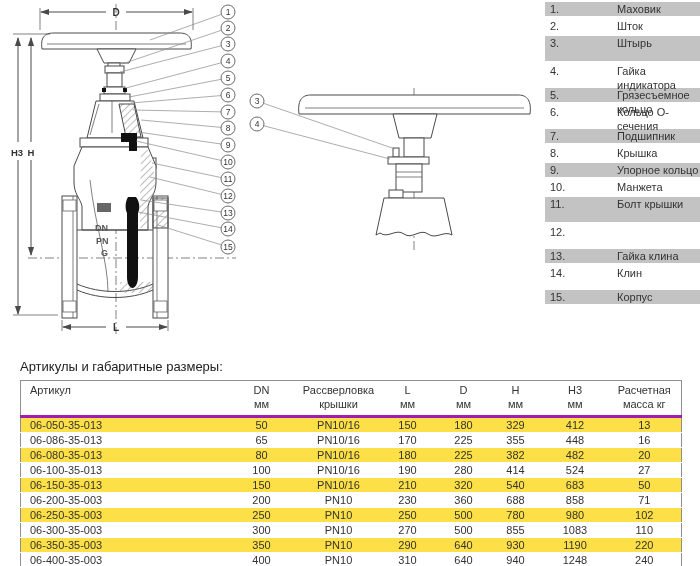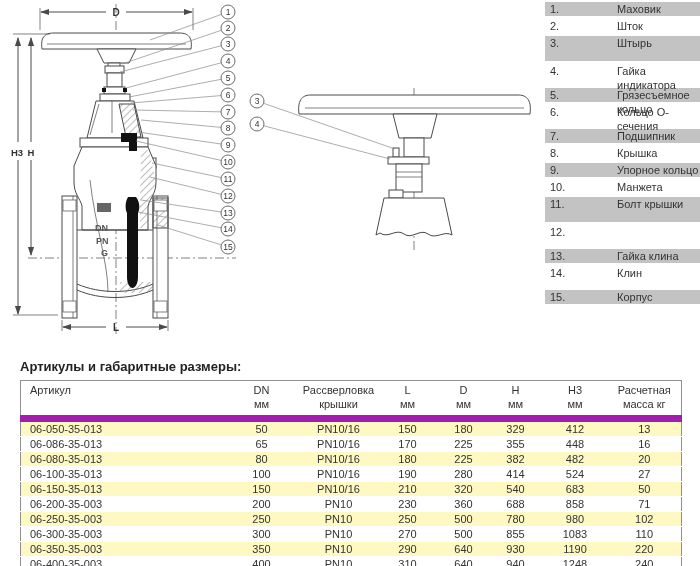--- a/index.html
+++ b/index.html
@@ -12,29 +12,29 @@
   
   .parts-list{position:absolute;left:545px;top:2px;width:155px;}
   .pl-row{display:flex;height:14px;line-height:14px;margin-bottom:3px;font-size:11px;}
   .pl-row.tall{height:25px;}
   .pl-row.gap{margin-top:10px;}
   .pl-row.shaded{background:#c3c3c3;}
   .pl-num{width:24px;padding-left:5px;box-sizing:border-box;flex:0 0 auto;}
   .pl-label{flex:1;margin-left:48px;}
 
   
-  .table-title{position:absolute;left:20px;top:359px;font-size:13px;font-weight:bold;color:#222;}
+  .table-title{position:absolute;left:20px;top:359px;font-size:13px;font-weight:normal;color:#222;}
   .spec-table{position:absolute;left:20px;top:380px;width:661px;border:1px solid #8f8f8f;
               border-collapse:collapse;table-layout:fixed;font-size:11px;color:#333;}
   .spec-table th{font-weight:normal;text-align:center;vertical-align:top;padding:2px 0 4px 0;
-                 border-bottom:7px solid #a21caf;}
+                 border-bottom:3px solid #a21caf;}
   .spec-table th div{line-height:14px;}
   .spec-table td{height:14px;text-align:center;padding:0;line-height:14px;border-bottom:1px solid #fff;}
   .spec-table .col-art{text-align:left;padding-left:9px;}
-  .spec-table tr.shaded td{background:#fef9c3;}
+  .spec-table tr.shaded td{background:#fde047;}
 </style>
 </head>
 <body>
 
 <div class="canvas">
 
   <svg class="drawing-svg" width="545" height="352" viewBox="0 0 545 352">
     <defs>
       <pattern id="hatch" width="5" height="5" patternUnits="userSpaceOnUse" patternTransform="rotate(45)">
         <line x1="0" y1="0" x2="0" y2="5" stroke="#7a7a7a" stroke-width="1"></line>

